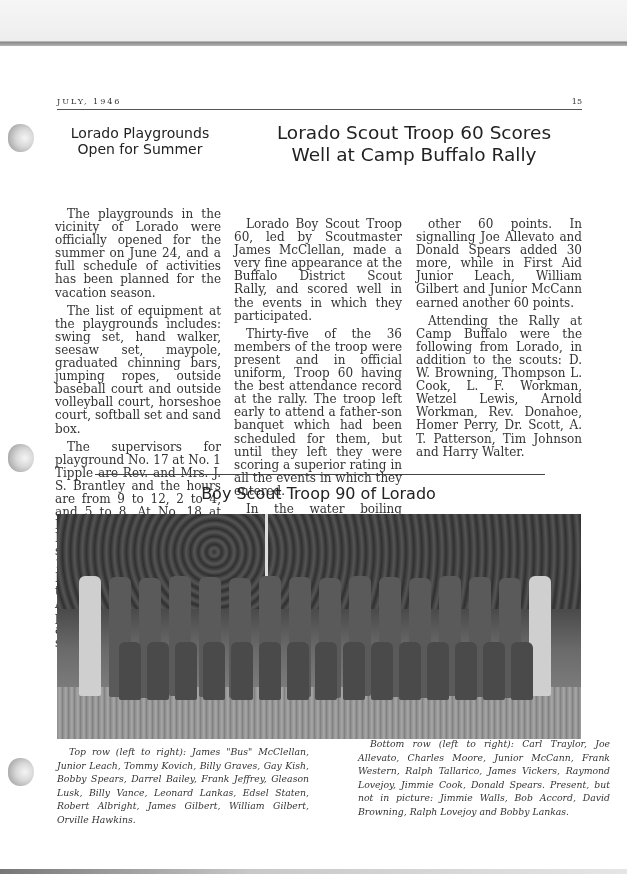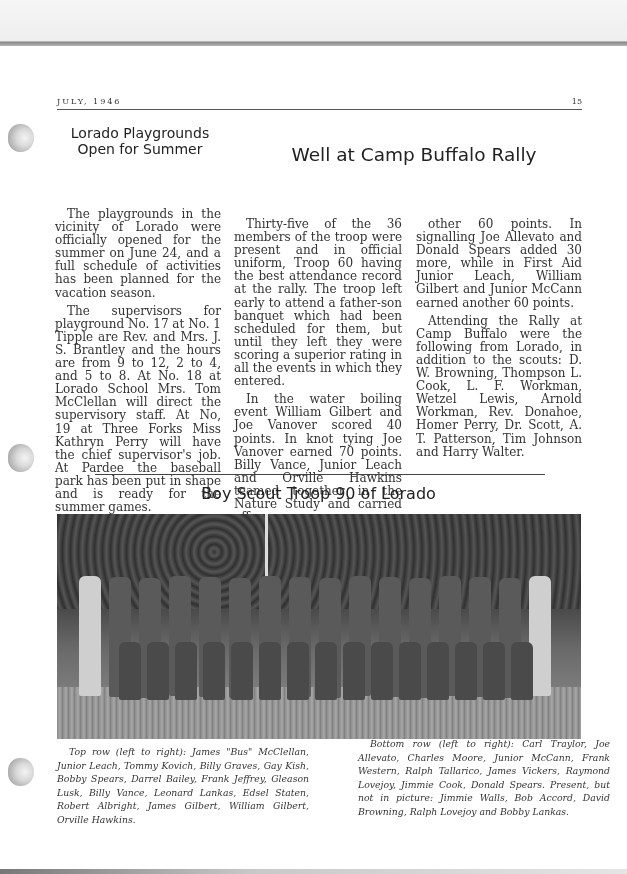--- a/index.html
+++ b/index.html
@@ -50,28 +50,30 @@
   <span class="date">JULY, 1946</span>
   <span class="pg">15</span>
 </div>
 
 <h2 class="head h1">
   <span>Lorado Playgrounds</span><br>
   <span>Open for Summer</span>
 </h2>
 <div class="col c1">
   <p>The playgrounds in the vicinity of Lorado were officially opened for the summer on June 24, and a full schedule of activities has been planned for the vacation season.</p>
+  <p>The list of equipment at the playgrounds includes: swing set, hand walker, seesaw set, maypole, graduated chinning bars, jumping ropes, outside baseball court and outside volleyball court, horseshoe court, softball set and sand box.</p>
   <p>The supervisors for playground No. 17 at No. 1 Tipple are Rev. and Mrs. J. S. Brantley and the hours are from 9 to 12, 2 to 4, and 5 to 8. At No. 18 at Lorado School Mrs. Tom McClellan will direct the supervisory staff. At No, 19 at Three Forks Miss Kathryn Perry will have the chief supervisor's job. At Pardee the baseball park has been put in shape and is ready for the summer games.</p>
 </div>
 
 <h2 class="head h2">
-  <br>
+  <span>Lorado Scout Troop 60 Scores</span><br>
   <span>Well at Camp Buffalo Rally</span>
 </h2>
 <div class="col c2">
+  <p>Lorado Boy Scout Troop 60, led by Scoutmaster James McClellan, made a very fine appearance at the Buffalo District Scout Rally, and scored well in the events in which they participated.</p>
   <p>Thirty-five of the 36 members of the troop were present and in official uniform, Troop 60 having the best attendance record at the rally. The troop left early to attend a father-son banquet which had been scheduled for them, but until they left they were scoring a superior rating in all the events in which they entered.</p>
   <p>In the water boiling event William Gilbert and Joe Vanover scored 40 points. In knot tying Joe Vanover earned 70 points. Billy Vance, Junior Leach and Orville Hawkins teamed together in the Nature Study and carried off an-</p>
 </div>
 <div class="col c3">
   <p>other 60 points. In signalling Joe Allevato and Donald Spears added 30 more, while in First Aid Junior Leach, William Gilbert and Junior McCann earned another 60 points.</p>
   <p>Attending the Rally at Camp Buffalo were the following from Lorado, in addition to the scouts: D. W. Browning, Thompson L. Cook, L. F. Workman, Wetzel Lewis, Arnold Workman, Rev. Donahoe, Homer Perry, Dr. Scott, A. T. Patterson, Tim Johnson and Harry Walter.</p>
 </div>
 
 <div class="rule"></div>
 

